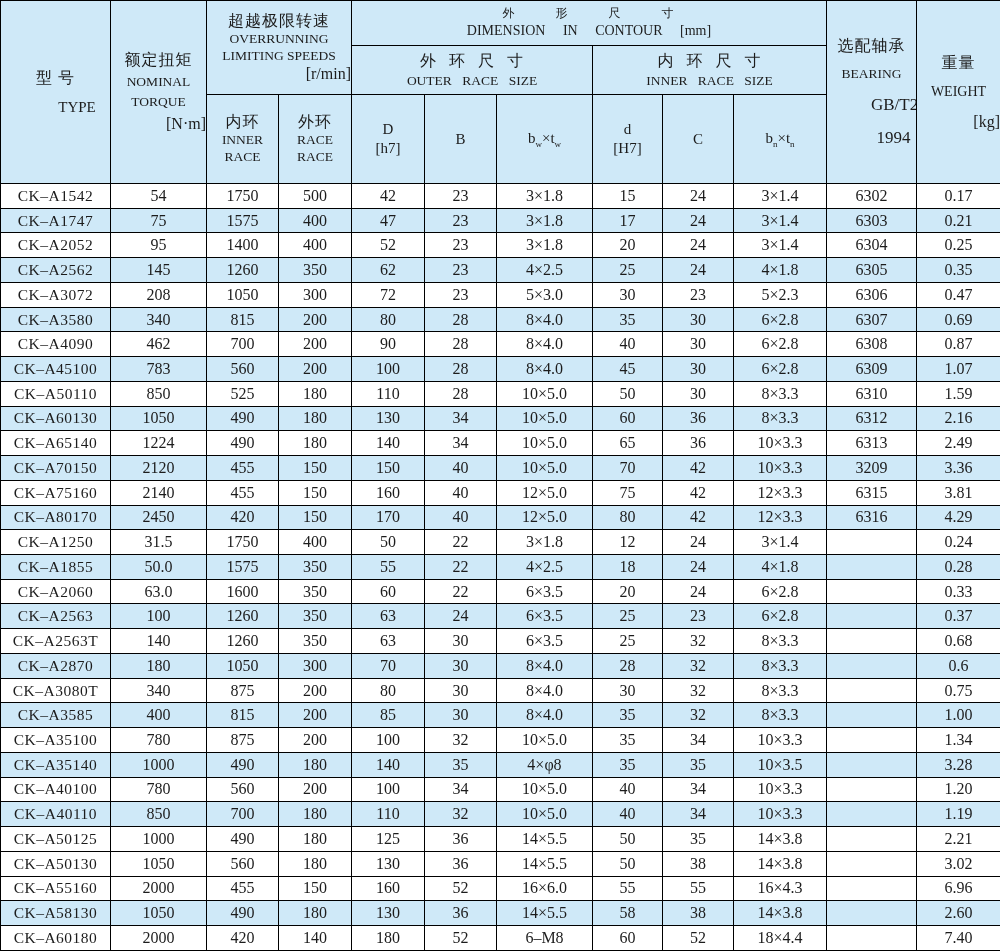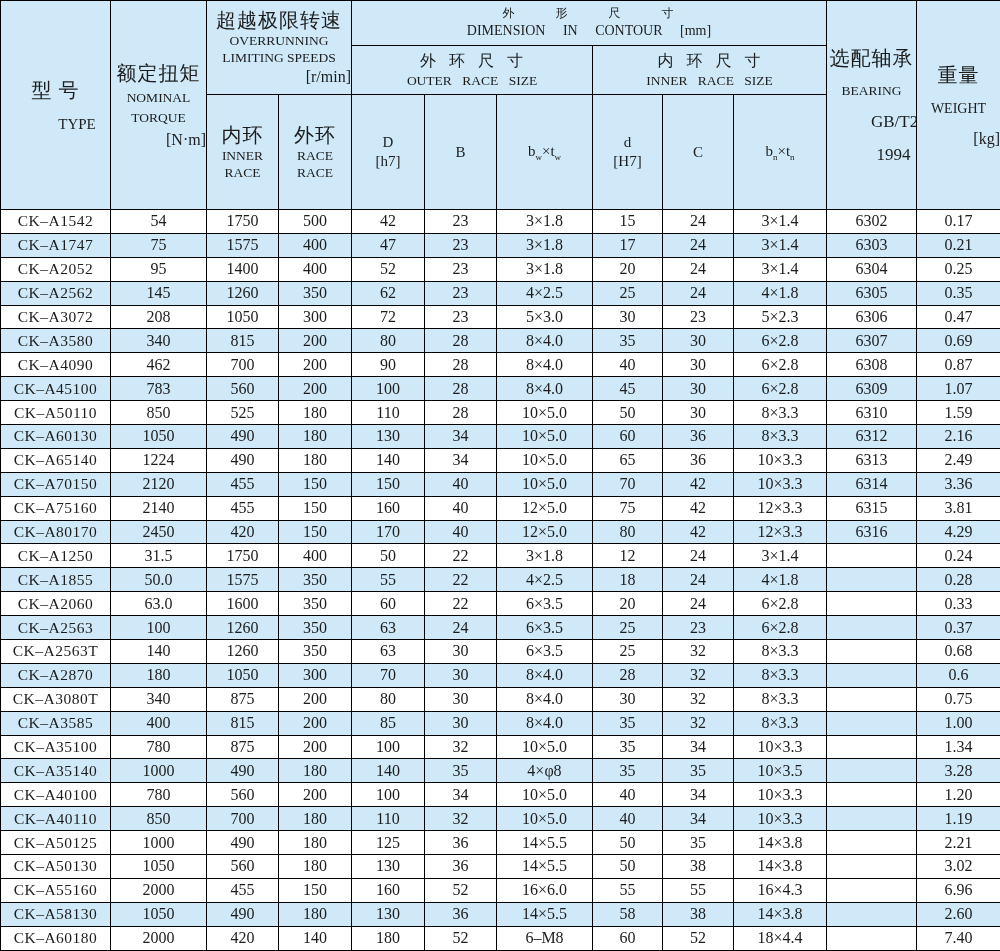--- a/index.html
+++ b/index.html
@@ -15,21 +15,21 @@
     border:1.5px solid var(--border);
     text-align:center;vertical-align:middle;
     padding:0;overflow:hidden;
     font-weight:normal;
   }
   thead th{background:var(--blue);}
   tbody tr{background:var(--white);}
   tbody tr.shaded{background:var(--blue);}
   tbody td{font-size:16px;}
   tbody td.c-type{font-size:15.5px;letter-spacing:0.5px;}
-  .zh{font-size:20px;letter-spacing:1px;display:block;}
+  .zh{font-size:16px;letter-spacing:1px;display:block;}
   .en{font-size:13.5px;display:block;}
   .unit{font-size:16px;display:block;text-align:right;}
   .stack-tight div{line-height:1.25;}
   .stack-mid div{line-height:1.5;}
   .stack-loose div{line-height:1.95;}
   .dim-zh{word-spacing:34px;letter-spacing:2px;font-size:12px;display:block;line-height:1.3;}
   .dim-en{word-spacing:14px;font-size:14px;display:block;line-height:1.3;}
   .size-zh{word-spacing:7px;letter-spacing:1px;font-size:16px;display:block;line-height:1.35;}
   .size-en{word-spacing:7px;font-size:13.5px;display:block;line-height:1.35;}
   .sym{font-size:15px;}
@@ -89,21 +89,21 @@
     <tr style="height:49px;">
       <th colspan="3">
         <div class="size-zh">外 环 尺 寸</div>
         <div class="size-en">OUTER RACE SIZE</div>
       </th>
       <th colspan="3">
         <div class="size-zh">内 环 尺 寸</div>
         <div class="size-en">INNER RACE SIZE</div>
       </th>
     </tr>
-    <tr style="height:115px;">
+    <tr style="height:89px;">
       <th class="stack-tight">
         <div class="zh">内环</div>
         <div class="en">INNER</div>
         <div class="en">RACE</div>
       </th>
       <th class="stack-tight">
         <div class="zh">外环</div>
         <div class="en">RACE</div>
         <div class="en">RACE</div>
       </th>
@@ -288,21 +288,21 @@
         <td class="c-type">CK–A70150</td>
         <td>2120</td>
         <td>455</td>
         <td>150</td>
         <td>150</td>
         <td>40</td>
         <td>10×5.0</td>
         <td>70</td>
         <td>42</td>
         <td>10×3.3</td>
-        <td>6314</td>
+        <td>3209</td>
         <td>3.36</td>
       </tr>
       <tr>
         <td class="c-type">CK–A75160</td>
         <td>2140</td>
         <td>455</td>
         <td>150</td>
         <td>160</td>
         <td>40</td>
         <td>12×5.0</td>

